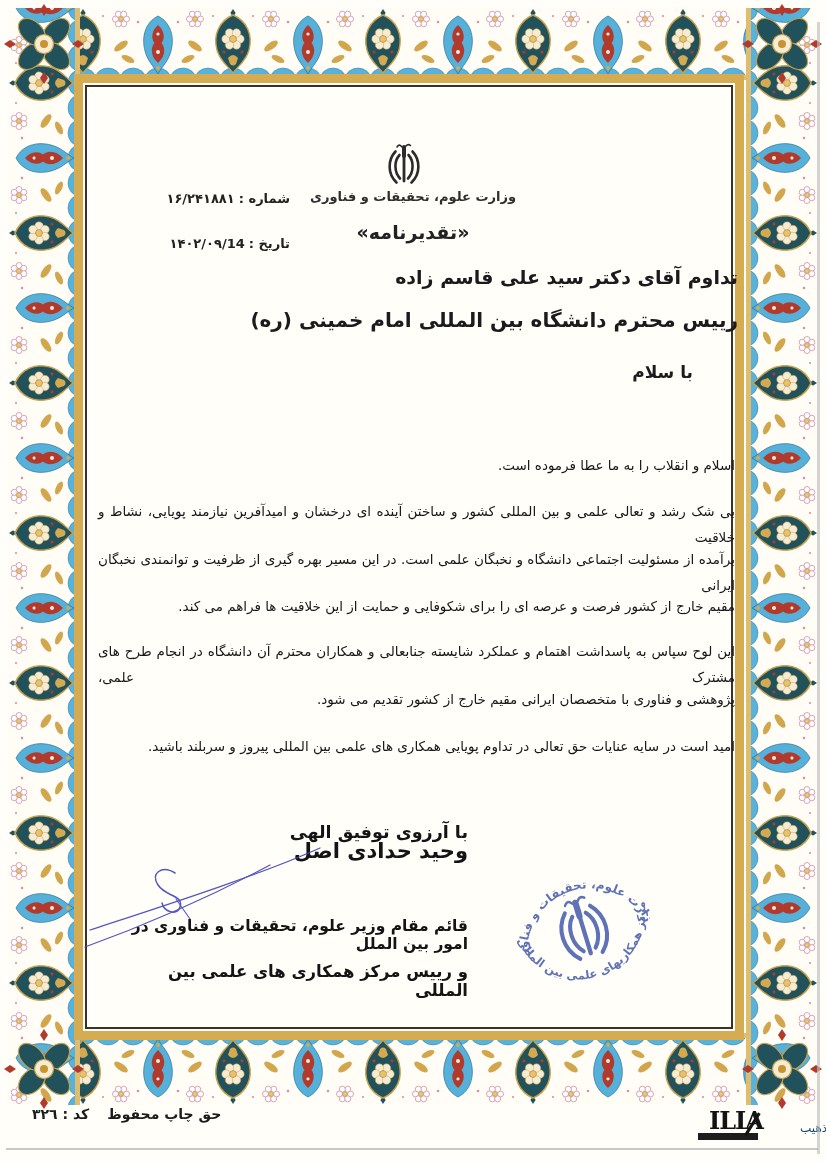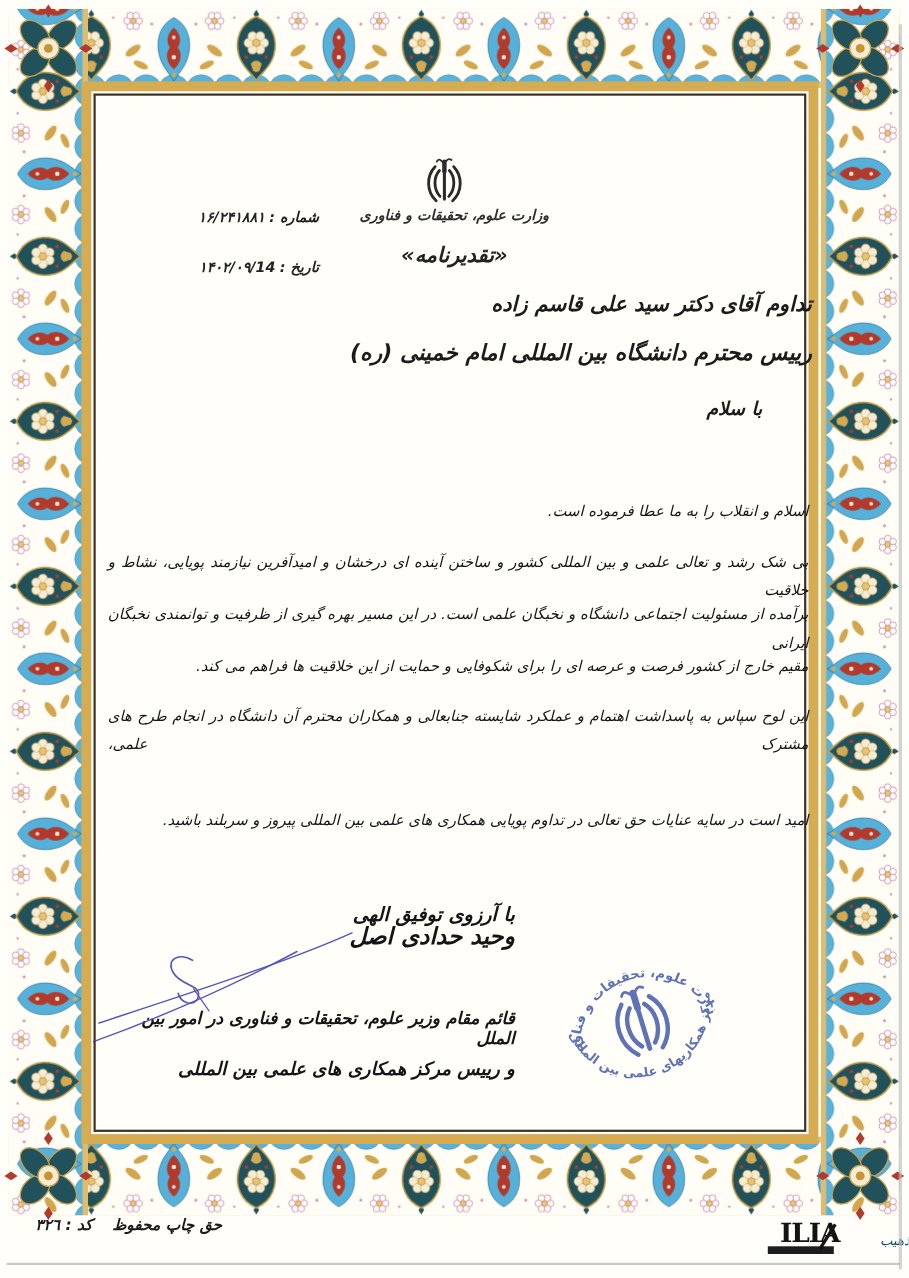--- a/index.html
+++ b/index.html
@@ -1,19 +1,19 @@
 <!DOCTYPE html>
 <html lang="fa"><head>
 <meta charset="utf-8">
 <style>
   html,body{margin:0;padding:0;}
   body{width:826px;height:1162px;background:#ffffff;font-family:"DejaVu Sans",sans-serif;}
   #page{position:relative;width:826px;height:1162px;background:#fffef9;overflow:hidden;}
   .abs{position:absolute;}
-  .fa{direction:rtl;color:#1b1b1b;font-style:italic;}
+  .fa{direction:rtl;color:#1b1b1b;}
   .center{left:0;right:0;text-align:center;}
   
   .ministry{top:189px;font-size:13px;font-weight:600;color:#2e2e2e;letter-spacing:.5px;}
   .doc-title{top:221px;font-size:19px;font-weight:700;color:#222;}
   .numdate{left:122px;width:168px;font-size:13px;font-weight:600;color:#222;}
   .numdate .lbl{margin-left:4px;}
   
   .rec1{top:266px;right:88px;font-size:19px;font-weight:600;}
   .rec2{top:308px;right:88px;font-size:20px;font-weight:700;}
   .salut{top:362px;right:133px;font-size:17px;font-weight:700;}
@@ -194,20 +194,21 @@
 
   <div class="abs fa rec1">تداوم آقای دکتر سید علی قاسم زاده</div>
   <div class="abs fa rec2">رییس محترم دانشگاه بین المللی امام خمینی (ره)</div>
   <div class="abs fa salut">با سلام</div>
 
   <div class="abs fa bline tail" style="top:452px">اسلام و انقلاب را به ما عطا فرموده است.</div>
   <div class="abs fa bline full" style="top:498px">بی شک رشد و تعالی علمی و بین المللی کشور و ساختن آینده ای درخشان و امیدآفرین نیازمند پویایی، نشاط و خلاقیت</div>
   <div class="abs fa bline full" style="top:546px">برآمده از مسئولیت اجتماعی دانشگاه و نخبگان علمی است. در این مسیر بهره گیری از ظرفیت و توانمندی نخبگان ایرانی</div>
   <div class="abs fa bline tail" style="top:593px">مقیم خارج از کشور فرصت و عرصه ای را برای شکوفایی و حمایت از این خلاقیت ها فراهم می کند.</div>
   <div class="abs fa bline full" style="top:638px">این لوح سپاس به پاسداشت اهتمام و عملکرد شایسته جنابعالی و همکاران محترم آن دانشگاه در انجام طرح های مشترک علمی،</div>
+  <div class="abs fa bline tail" style="top:686px">پژوهشی و فناوری با متخصصان ایرانی مقیم خارج از کشور تقدیم می شود.</div>
   <div class="abs fa bline tail" style="top:733px">امید است در سایه عنایات حق تعالی در تداوم پویایی همکاری های علمی بین المللی پیروز و سربلند باشید.</div>
 
   <div class="abs fa sig sig1">با آرزوی توفیق الهی</div>
   <div class="abs fa sig sig2">وحید حدادی اصل</div>
   <div class="abs fa sig sig3">قائم مقام وزیر علوم، تحقیقات و فناوری در امور بین الملل</div>
   <div class="abs fa sig sig4">و رییس مرکز همکاری های علمی بین المللی</div>
 
   <svg class="abs" style="left:80px;top:835px" width="310" height="120">
     <g fill="none" stroke="#4343b8" stroke-width="1.3" stroke-linecap="round" opacity="0.9">
       <path d="M10 95 C 80 72 180 40 240 13"></path>

